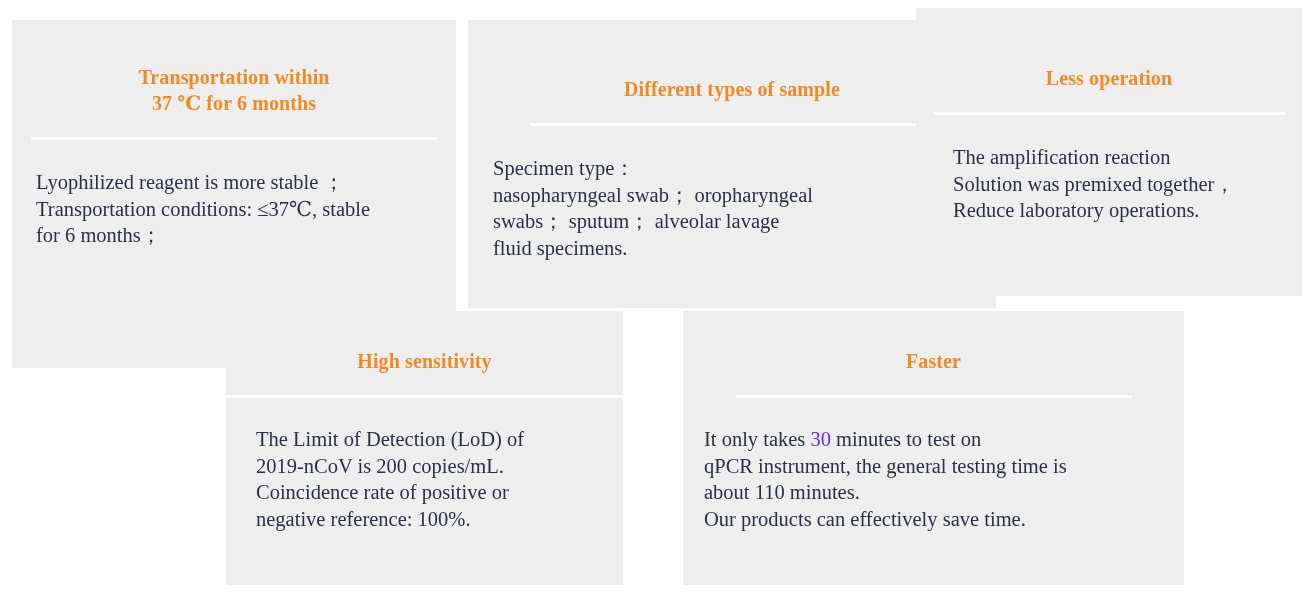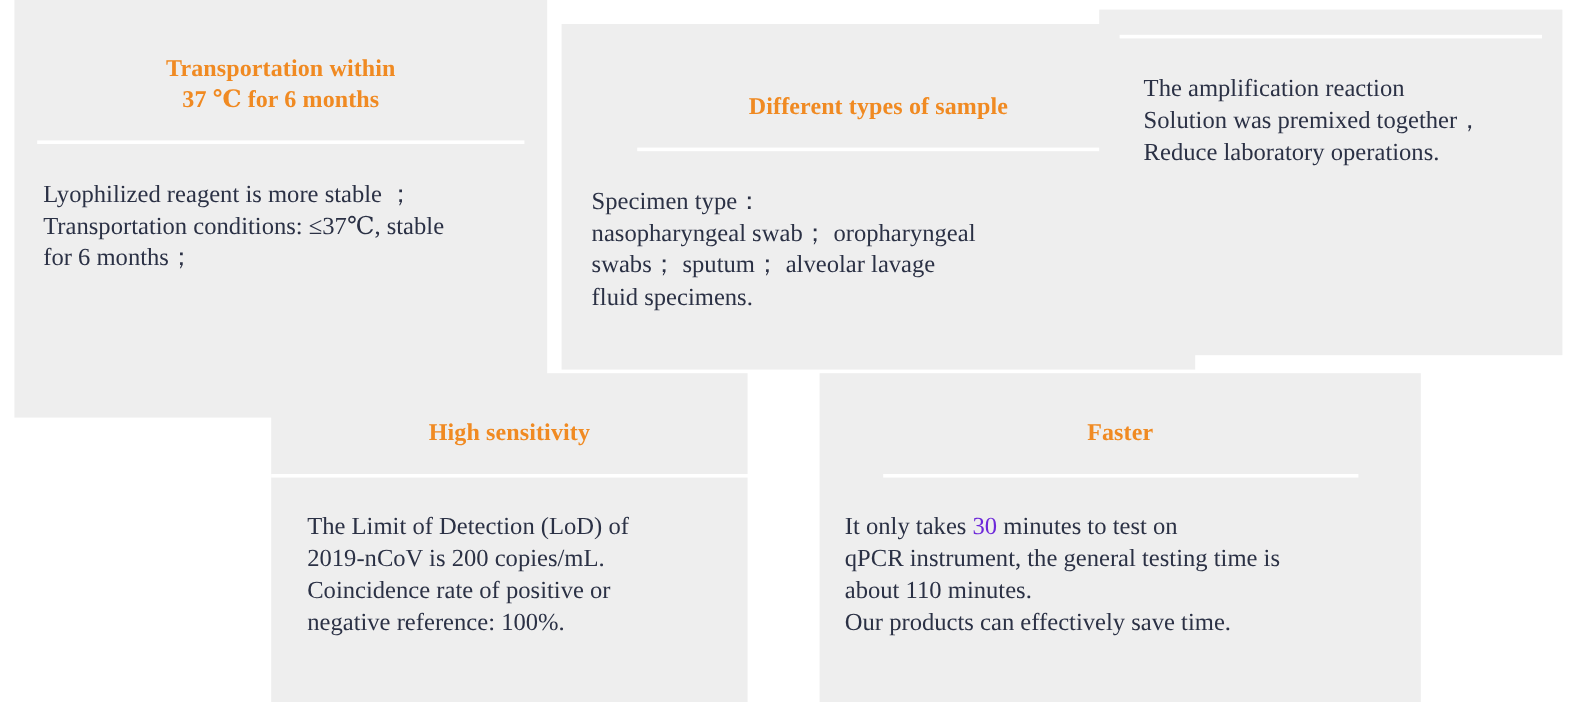--- a/index.html
+++ b/index.html
@@ -52,21 +52,21 @@
     white-space: pre-line;
     text-align: left;
   }
 
   .hl-red {
     color: #6d28d9;
   }
 
   
   #card-transportation {
-    left: 12px;  top: 0;  width: 444px;  height: 348px;
+    left: 12px;  top: 20px;  width: 444px;  height: 348px;
   }
   #card-transportation .card-title { padding-top: 44px; }
   #card-transportation .card-divider { width: 406px; margin-top: 21px; }
   #card-transportation .card-body { padding: 29px 0 0 24px; }
 
   #card-sample-types {
     left: 468px; top: 8px;  width: 528px;  height: 288px; margin-top: 12px;
   }
   #card-sample-types .card-title { padding-top: 56px; }
   #card-sample-types .card-divider { width: 403px; margin-top: 21px; }
@@ -111,20 +111,21 @@
   <div class="card" id="card-sample-types">
     <div class="card-title">Different types of sample</div>
     <div class="card-divider"></div>
     <div class="card-body">Specimen type：
 nasopharyngeal swab； oropharyngeal
 swabs； sputum； alveolar lavage
 fluid specimens.</div>
   </div>
 
   <div class="card" id="card-less-operation">
+    <div class="card-title">Less operation</div>
     <div class="card-divider"></div>
     <div class="card-body">The amplification reaction
 Solution was premixed together，
 Reduce laboratory operations.</div>
   </div>
 
   <div class="card" id="card-high-sensitivity">
     <div class="card-title">High sensitivity</div>
     <div class="card-divider"></div>
     <div class="card-body">The Limit of Detection (LoD) of

